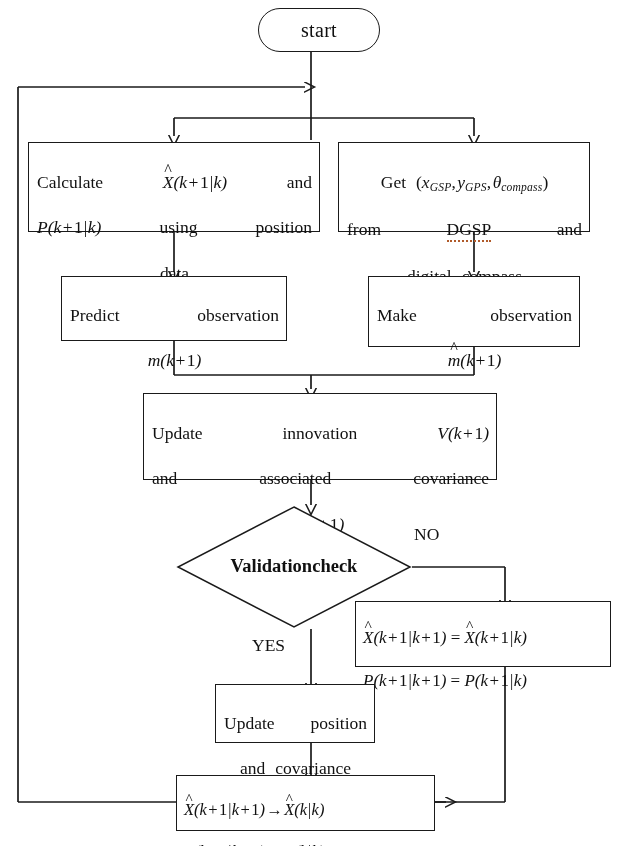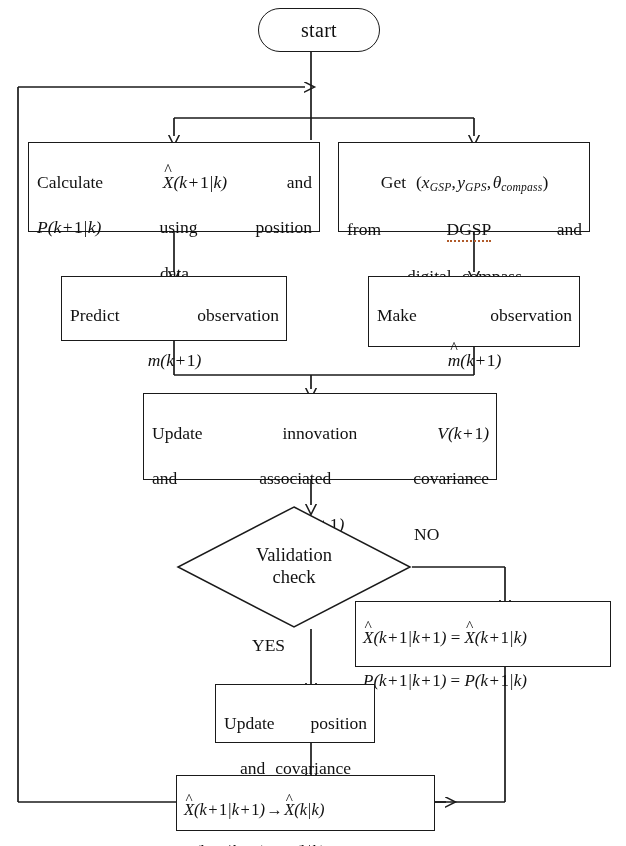--- a/index.html
+++ b/index.html
@@ -74,26 +74,27 @@
     background: transparent;
     z-index: 3;
   }
   .decision .dtext {
     position: absolute;
     left: 0;
     top: 0;
     width: 100%;
     height: 100%;
     display: flex;
-    flex-direction: column;
+    flex-direction: row;
     align-items: center;
     justify-content: center;
     font-size: 18.5px;
     line-height: 1.18;
     text-align: center;
+    font-weight: bold;
   }
   
   .edge-label {
     position: absolute;
     font-family: "Liberation Serif", "DejaVu Serif", serif;
     font-size: 17.5px;
     color: #111111;
     z-index: 4;
     background: transparent;
   }

